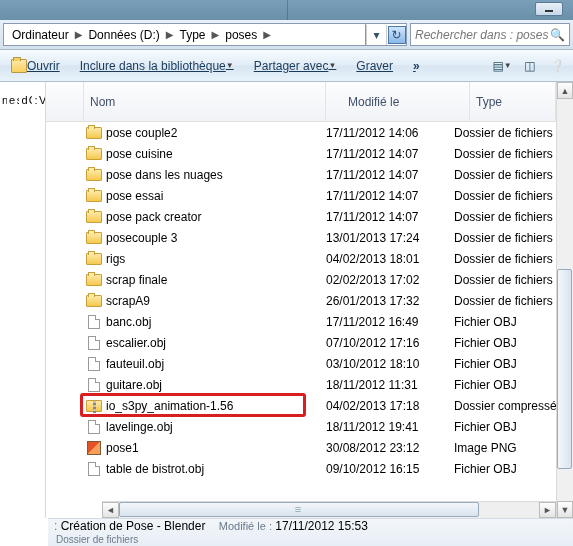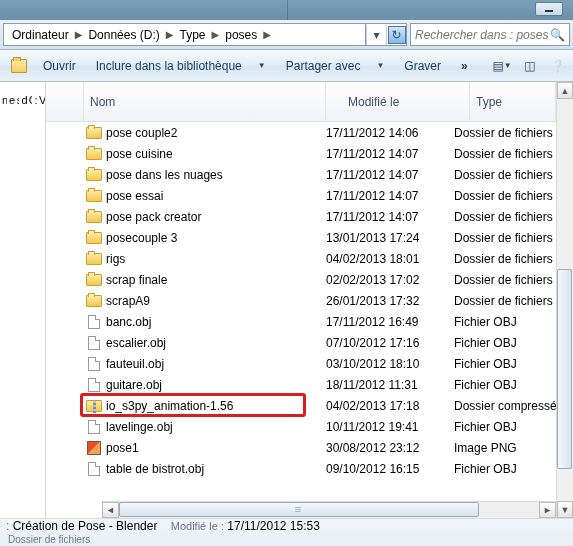--- a/index.html
+++ b/index.html
@@ -14,21 +14,21 @@
   .breadcrumb { flex: 1; display: flex; align-items: center; background: #fff; border: 1px solid #8a9ab0; margin: 3px 0 3px 3px; padding-left: 4px; overflow: hidden; }
   .crumb { display: flex; align-items: center; height: 100%; padding: 0 4px; color: #000; white-space: nowrap; cursor: default; }
   .sep { color: #555; font-size: 10px; padding: 0 2px; }
   .addr-btns { display: flex; align-items: center; background: #fff; border: 1px solid #8a9ab0; border-left: none; margin: 3px 0; }
   .addr-btn { width: 20px; height: 20px; display: flex; align-items: center; justify-content: center; border-left: 1px solid #ccc; color: #356; }
   .refresh-square { border:1px solid #4a78a8; background: linear-gradient(to bottom,#cfe6ff,#8ab8e8); width:18px; height:18px; display:flex; align-items:center; justify-content:center; }
   .search-box { width: 160px; background: #fff; border: 1px solid #8a9ab0; margin: 3px 3px 3px 3px; display: flex; align-items: center; padding: 0 4px; color: #777; font-style: italic; }
   .search-box .mag { margin-left: auto; color: #356; font-style: normal; }
 
   .toolbar-row { height: 32px; display: flex; align-items: center; background: linear-gradient(to bottom, #f7fbff, #e2edf7 48%, #d8e6f2 52%, #e8f2fa); border-bottom: 1px solid #b0c0d0; padding: 0 6px; gap: 10px; }
-  .tb-item { display: flex; align-items: center; gap: 16px; color: #1a3a5a; padding: 2px 4px; border: 1px solid transparent; border-radius: 2px; }
+  .tb-item { display: flex; align-items: center; gap: 0; color: #1a3a5a; padding: 2px 4px; border: 1px solid transparent; border-radius: 2px; text-decoration: underline; }
   .tb-drop { font-size: 8px; color: #444; }
   .tb-spacer { flex: 1; }
   .tb-icon { width: 16px; height: 14px; border: 1px solid #b89848; background: linear-gradient(to bottom,#ffe9a8,#f8d060); border-radius: 1px; position:relative; }
   .tb-icon::before { content:''; position:absolute; top:-3px; left:1px; width:6px; height:3px; background:#f8d060; border:1px solid #b89848; border-bottom:none; border-radius:1px 1px 0 0; }
   .tb-right-icon { width:18px; height:16px; display:flex; align-items:center; justify-content:center; color:#356; }
   .chevrons { letter-spacing:-4px; font-weight:bold; }
 
   .content-area { display: flex; height: 436px; }
 
   .sidebar { width: 46px; background: #fff; border-right: 1px solid #d8d8d8; overflow: hidden; display:flex; flex-direction:row; }
@@ -65,21 +65,21 @@
   .hscroll-btn { width:17px; background: linear-gradient(to bottom,#fdfdfd,#e4e4e4); border:1px solid #bcbcbc; display:flex; align-items:center; justify-content:center; font-size:9px; color:#555; }
   .hscroll-track { flex:1; background:#efefef; position:relative; }
   .hscroll-thumb { position:absolute; left:0; top:0; height:15px; width:360px; background: linear-gradient(to bottom,#f4f7fb,#d8e3ee); border:1px solid #9ab; border-radius:2px; }
   .hscroll-thumb::after { content:'≡'; position:absolute; left:50%; top:0; transform:translateX(-50%); color:#8aa; font-size:11px; letter-spacing:2px; }
 
   .vscroll { width: 17px; background: #f0f0f0; border-left: 1px solid #dadada; display:flex; flex-direction:column; }
   .vscroll-btn { height:17px; background: linear-gradient(to bottom,#fdfdfd,#e4e4e4); border:1px solid #bcbcbc; display:flex; align-items:center; justify-content:center; font-size:9px; color:#555; }
   .vscroll-track { flex:1; position:relative; }
   .vscroll-thumb { position:absolute; left:0; top:170px; width:15px; height:200px; background: linear-gradient(to right,#f4f7fb,#d8e3ee); border:1px solid #9ab; border-radius:2px; }
 
-  .details-pane { height: 28px; border-top: 1px solid #d4dde6; background: linear-gradient(to bottom,#f2f6fa,#e7eef4); display:flex; align-items:center; padding-left: 6px; gap: 10px; color:#1a3a5a; }
+  .details-pane { height: 28px; border-top: 1px solid #d4dde6; background: linear-gradient(to bottom,#f2f6fa,#e7eef4); display:flex; align-items:center; padding-left: 6px; gap: 10px; color:#1a3a5a;margin-left:48px; }
   .details-main { color:#000; }
   .details-sub  { color:#6a7a8a; font-size:11px; }
   .details-type { font-size: 10px; color:#6a7a8a; margin-left: 2px; }
 </style>
 </head>
 <body>
 
 <div class="window-top-strip">
   <div class="minimize-hint">
       <span></span>
@@ -271,21 +271,21 @@
               <span class="name">io_s3py_animation-1.56</span>
               <span class="mod">04/02/2013 17:18</span>
               <span class="type">Dossier compressé</span>
             </div>
             <div class="highlight-box" style="left: 34px; top: 271px; width: 226px; height: 24px;"></div>
             <div class="row">
               <span class="icon-slot">
                 <span class="ic-file"></span>
               </span>
               <span class="name">lavelinge.obj</span>
-              <span class="mod">10/11/2012 19:41</span>
+              <span class="mod">18/11/2012 19:41</span>
               <span class="type">Fichier OBJ</span>
             </div>
             <div class="row">
               <span class="icon-slot">
                 <span class="ic-png"></span>
               </span>
               <span class="name">pose1</span>
               <span class="mod">30/08/2012 23:12</span>
               <span class="type">Image PNG</span>
             </div>

